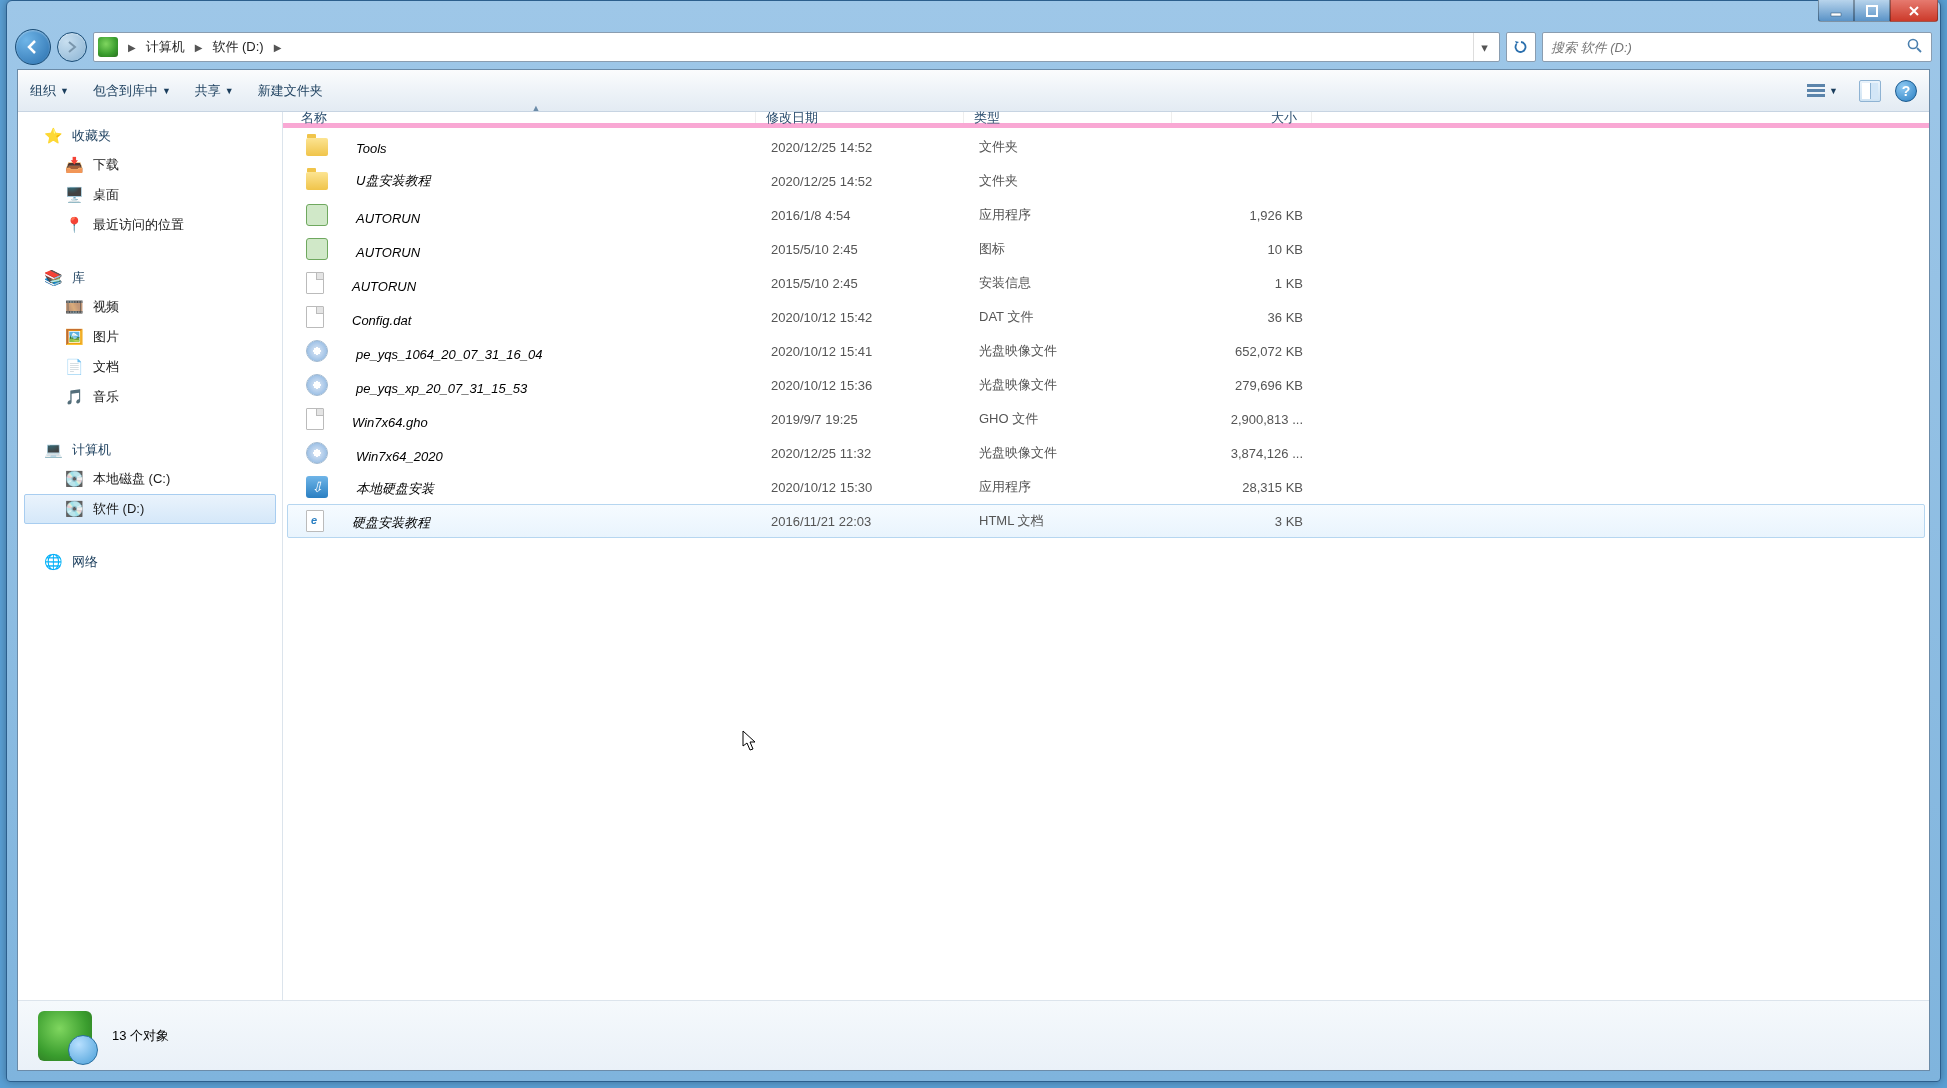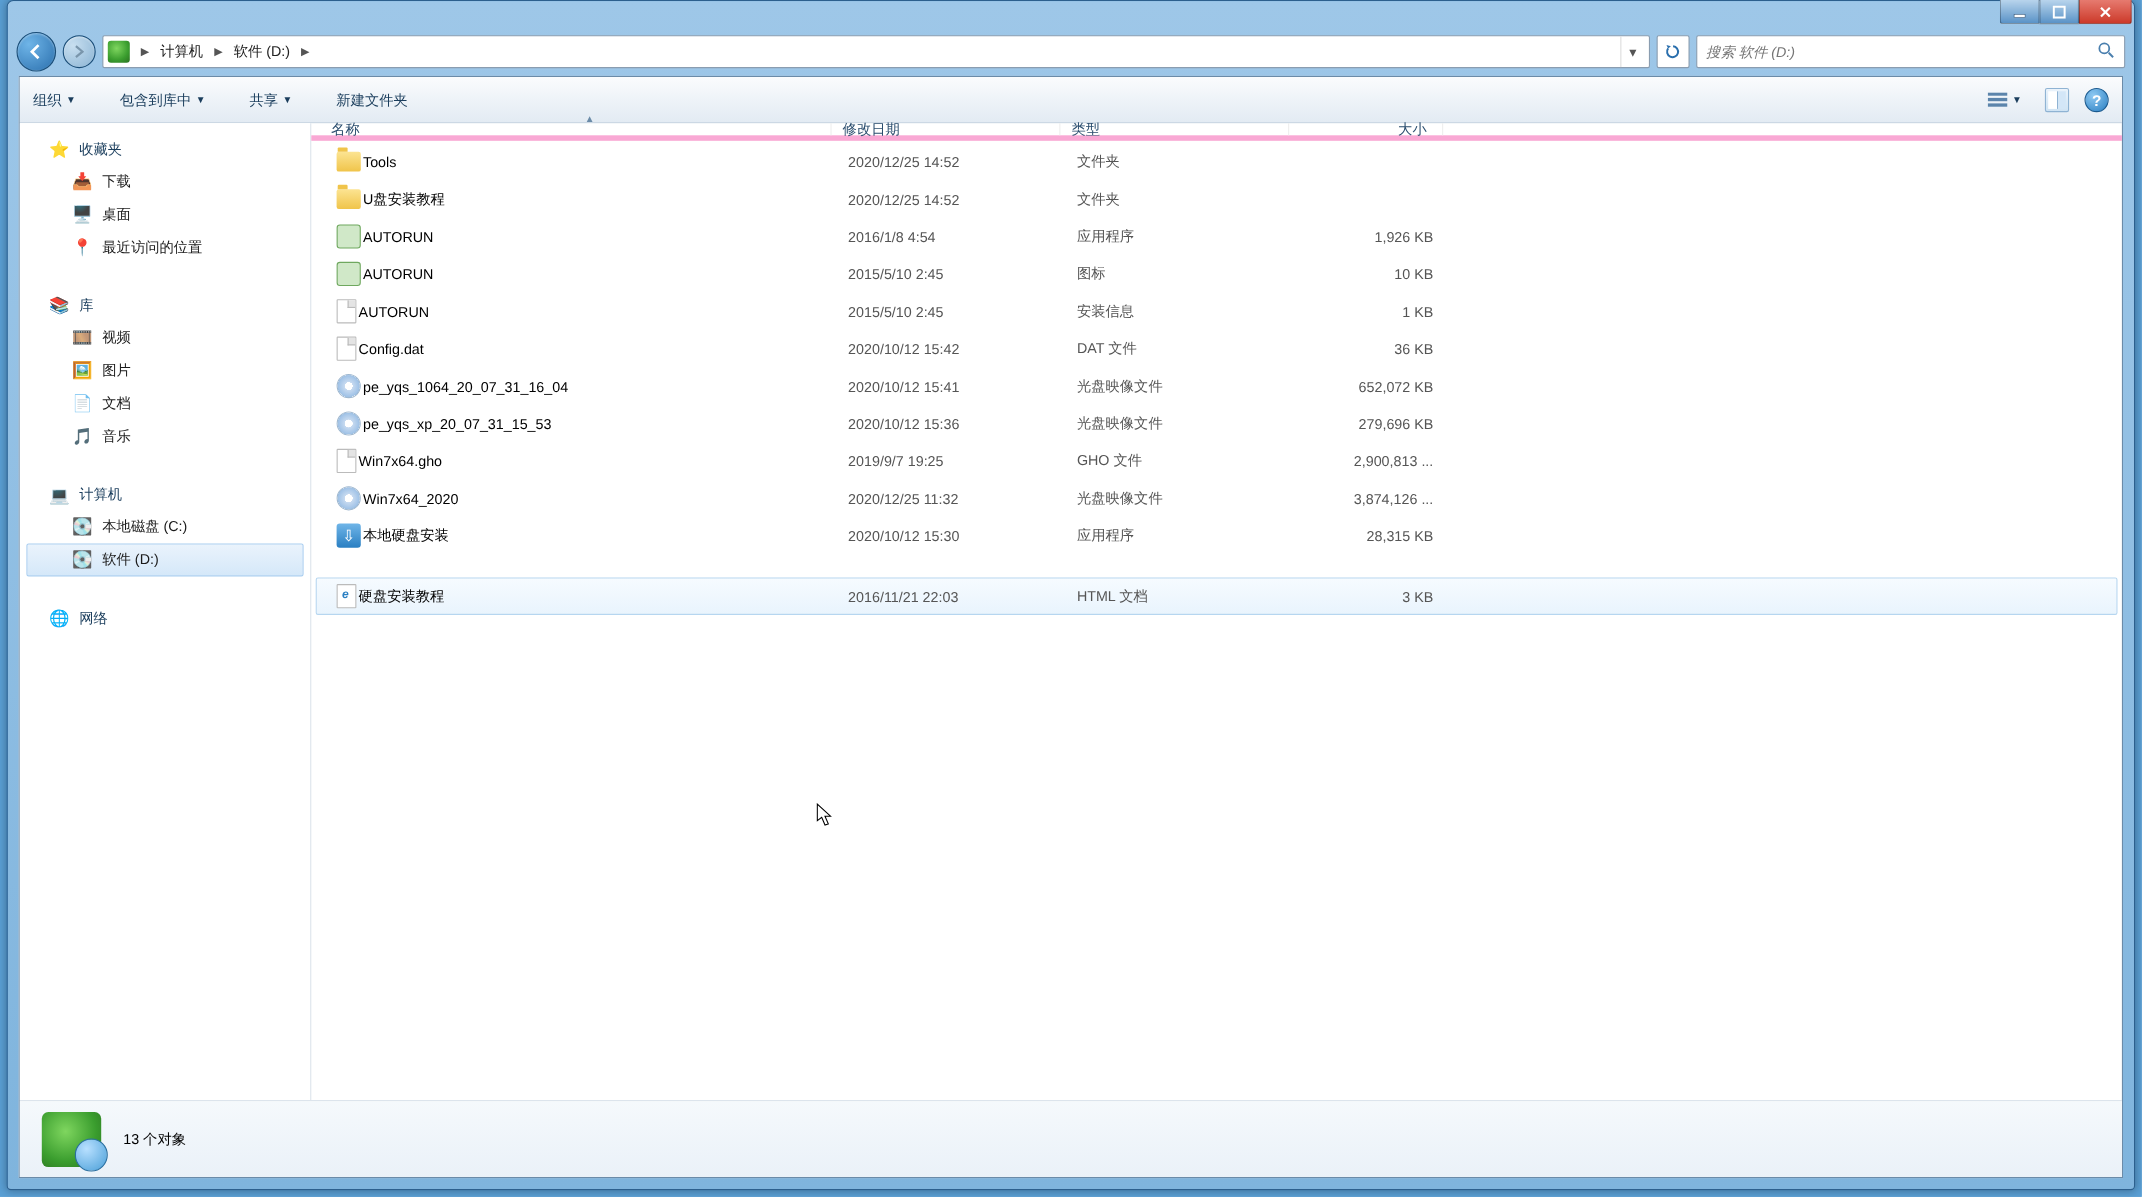--- a/index.html
+++ b/index.html
@@ -93,21 +93,21 @@
   border: 1px solid #6b8ba8;
   display: flex; flex-direction: column;
 }
 
 .toolbar {
   height: 42px;
   background: linear-gradient(to bottom, #fbfcfd 0%, #eef3f8 50%, #e3ebf3 100%);
   border-bottom: 1px solid #c7d4e2;
   display: flex; align-items: center;
   padding: 0 12px;
-  gap: 40px;
+  gap: 24px;
 }
 .tb-item { color: #1a3d5c; display: flex; align-items: center; gap: 4px; cursor: default; }
 .tb-drop { font-size: 9px; color: #1a3d5c; }
 .tb-right { margin-left: auto; display: flex; align-items: center; gap: 14px; }
 .view-btn { display: flex; align-items: center; gap: 4px; padding: 3px 6px; border: 1px solid transparent; border-radius: 2px; }
 .preview-btn { width: 22px; height: 22px; border: 1px solid #8fb3d3; background: linear-gradient(to bottom, #eaf3fb, #cfe3f3); border-radius: 2px; display:flex; }
 .preview-btn::before { content:""; flex:1; border-right: 1px solid #8fb3d3; background:#fff; margin:2px 0 2px 2px; }
 .preview-btn::after { content:""; flex:1; background:#d3e6f7; margin:2px 2px 2px 0; }
 .help-btn {
   width: 22px; height: 22px; border-radius: 50%;
@@ -168,23 +168,22 @@
   height: 34px;
   display: flex; align-items: center;
   padding-left: 8px;
   border: 1px solid transparent;
   margin: 0 4px;
   border-radius: 2px;
 }
 .row.focused {
   background: linear-gradient(to bottom, #f6fbff, #e9f4fd);
   border: 1px solid #b6d6f0;
-  margin-top: 21px;
-}
-.cell-name { width: 465px; display: flex; align-items: center; gap: 2px; padding: 0 10px; }
+}
+.cell-name { width: 465px; display: flex; align-items: flex-end; gap: 28px; padding: 0 10px; font-style: italic; }
 .cell-date { width: 208px; padding: 0 10px; color: #555; }
 .cell-type { width: 208px; padding: 0 10px; color: #555; }
 .cell-size { width: 140px; padding: 0 14px 0 10px; text-align: right; color: #555; }
 .ficon { width: 22px; height: 22px; display:inline-flex; align-items:center; justify-content:center; font-size:16px; }
 .ficon.folder { background: linear-gradient(to bottom, #fce492, #f0c44a); border-radius: 2px; width:22px; height:18px; position:relative; }
 .ficon.folder::before { content:""; position:absolute; top:-4px; left:1px; width:9px; height:4px; background:#f0c44a; border-radius:1px 1px 0 0; }
 .ficon.exe { background:#d0e8c8; border:1px solid #6fa85f; border-radius:3px; }
 .ficon.file { background:#fff; border:1px solid #bbb; border-radius:1px; position:relative; width:18px; height:22px; }
 .ficon.file::after { content:""; position:absolute; top:0; right:0; width:6px; height:6px; background:#e4e4e4; border-left:1px solid #bbb; border-bottom:1px solid #bbb; }
 .ficon.disc { background: radial-gradient(circle, #fff 25%, #c7daf0 26%, #9ec1e6 70%, #fff 71%); border-radius:50%; border:1px solid #9fb8d0; }

